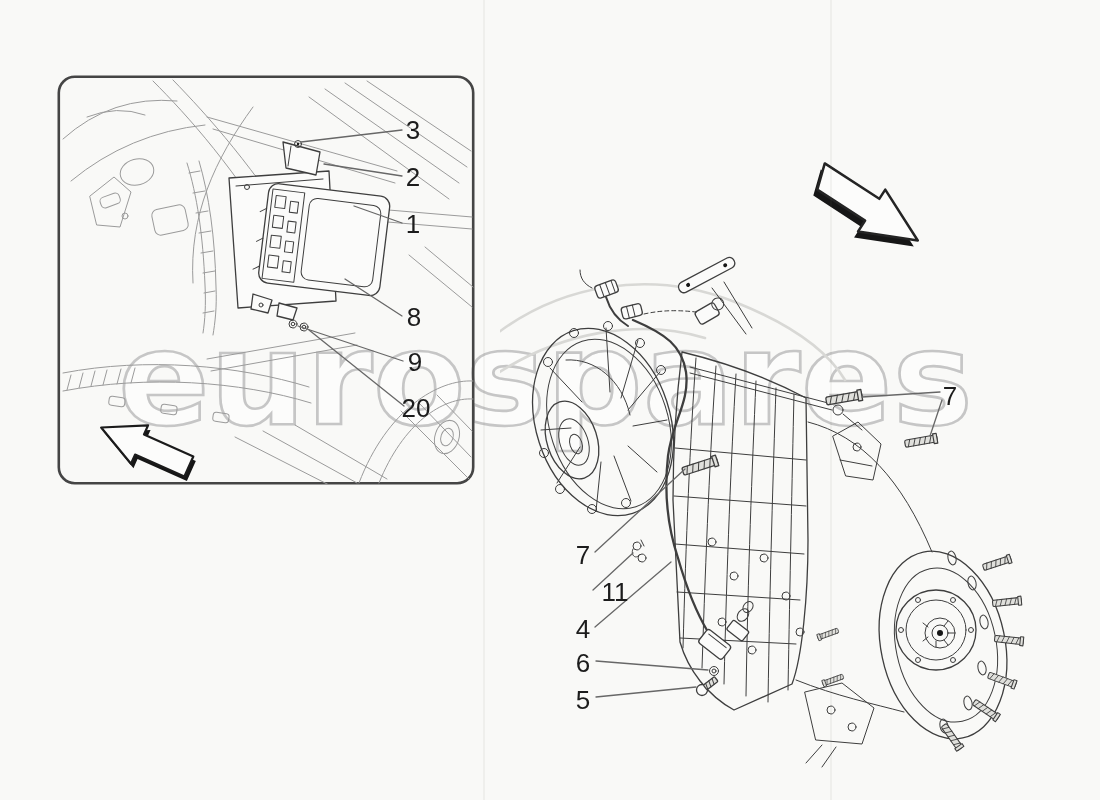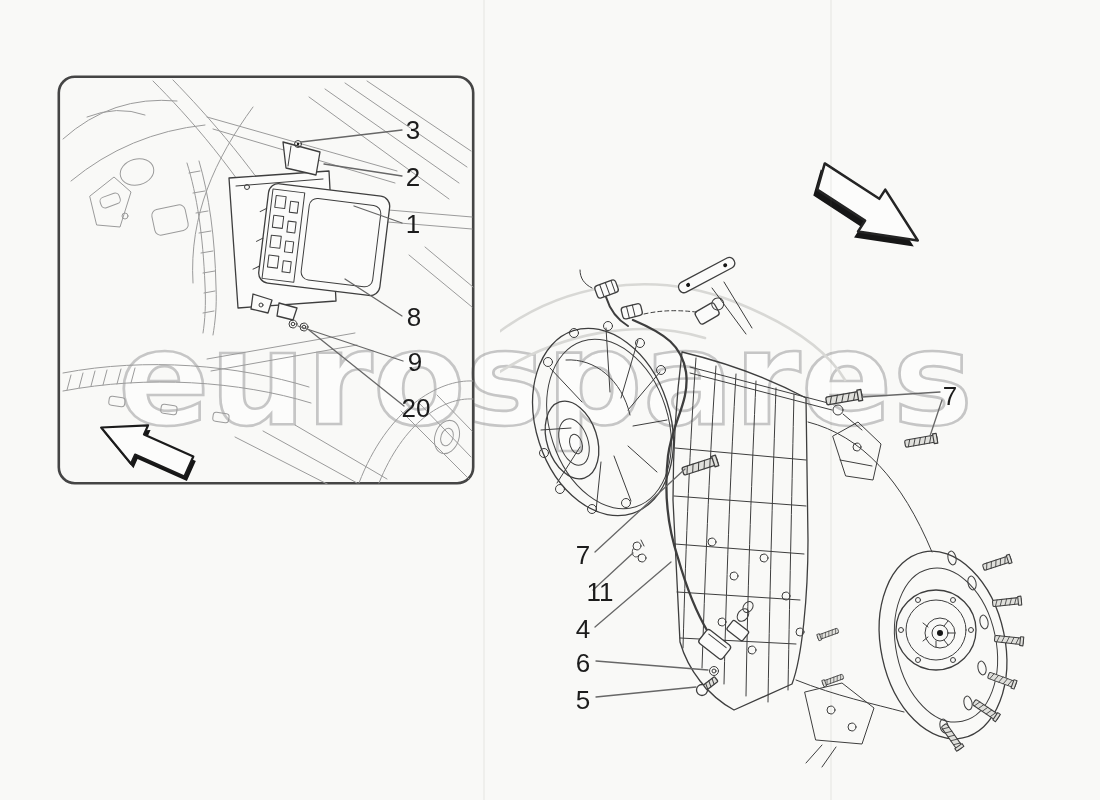--- a/index.html
+++ b/index.html
@@ -317,18 +317,18 @@
 
   <span class="callout" style="left:413px;top:130px">3</span>
   <span class="callout" style="left:413px;top:177px">2</span>
   <span class="callout" style="left:413px;top:224px">1</span>
   <span class="callout" style="left:414px;top:317px">8</span>
   <span class="callout" style="left:415px;top:362px">9</span>
   <span class="callout" style="left:416px;top:408px">20</span>
 
   <span class="callout" style="left:950px;top:396px">7</span>
   <span class="callout" style="left:583px;top:555px">7</span>
-  <span class="callout" style="left:600px;top:592px">11</span>
+  <span class="callout" style="left:615px;top:592px">11</span>
   <span class="callout" style="left:583px;top:629px">4</span>
   <span class="callout" style="left:583px;top:663px">6</span>
   <span class="callout" style="left:583px;top:700px">5</span>
 
 </div>
 
 </body></html>

